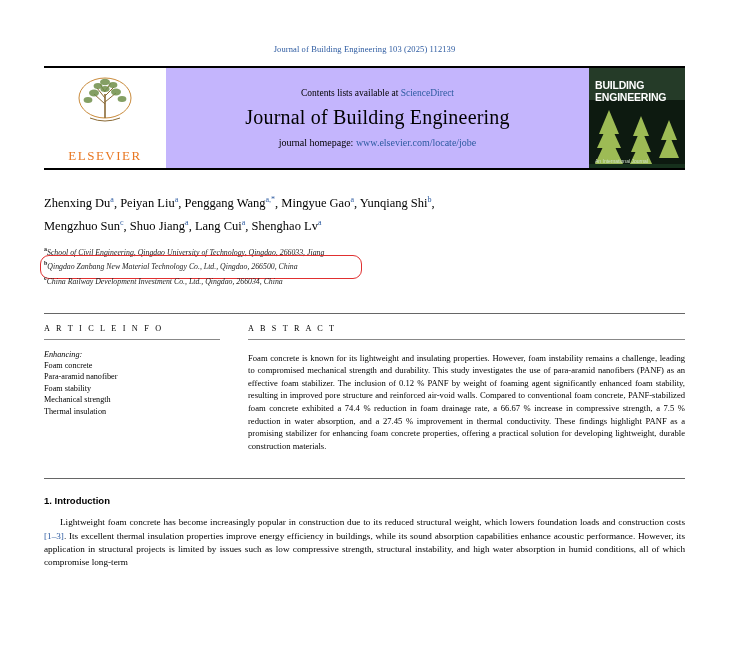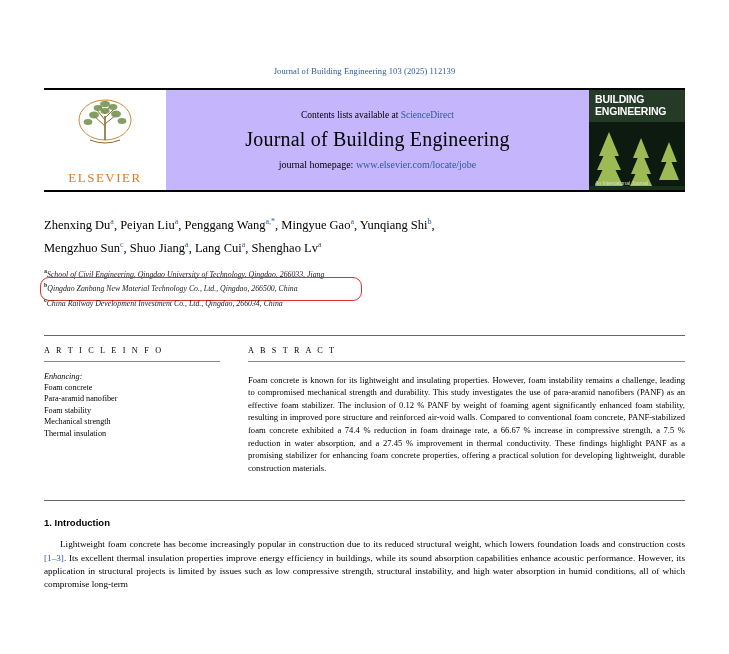--- a/index.html
+++ b/index.html
@@ -23,21 +23,20 @@
     padding: 0 44px;
   }
 
   
   .running-head {
     text-align: center;
     font-size: 8.5px;
     color: #2c5aa0;
     padding-top: 44px;
     letter-spacing: 0.1px;
-    margin-top: 22px;
   }
 
   
   .masthead {
     margin-top: 12px;
     border-top: 2px solid #000;
     border-bottom: 2px solid #000;
     height: 104px;
     display: flex;
     align-items: stretch;
@@ -99,21 +98,21 @@
     overflow: hidden;
   }
   .cover-band {
     position: absolute;
     top: 0; left: 0; right: 0;
     height: 34px;
     background: #253b28;
   }
   .cover-title {
     position: absolute;
-    top: 4px;
+    top: 12px;
     left: 6px;
     right: 4px;
     color: #fff;
     font-family: "Liberation Sans", sans-serif;
     font-weight: bold;
     font-size: 10.5px;
     line-height: 11.5px;
     letter-spacing: -0.2px;
   }
   .cover-sub {

